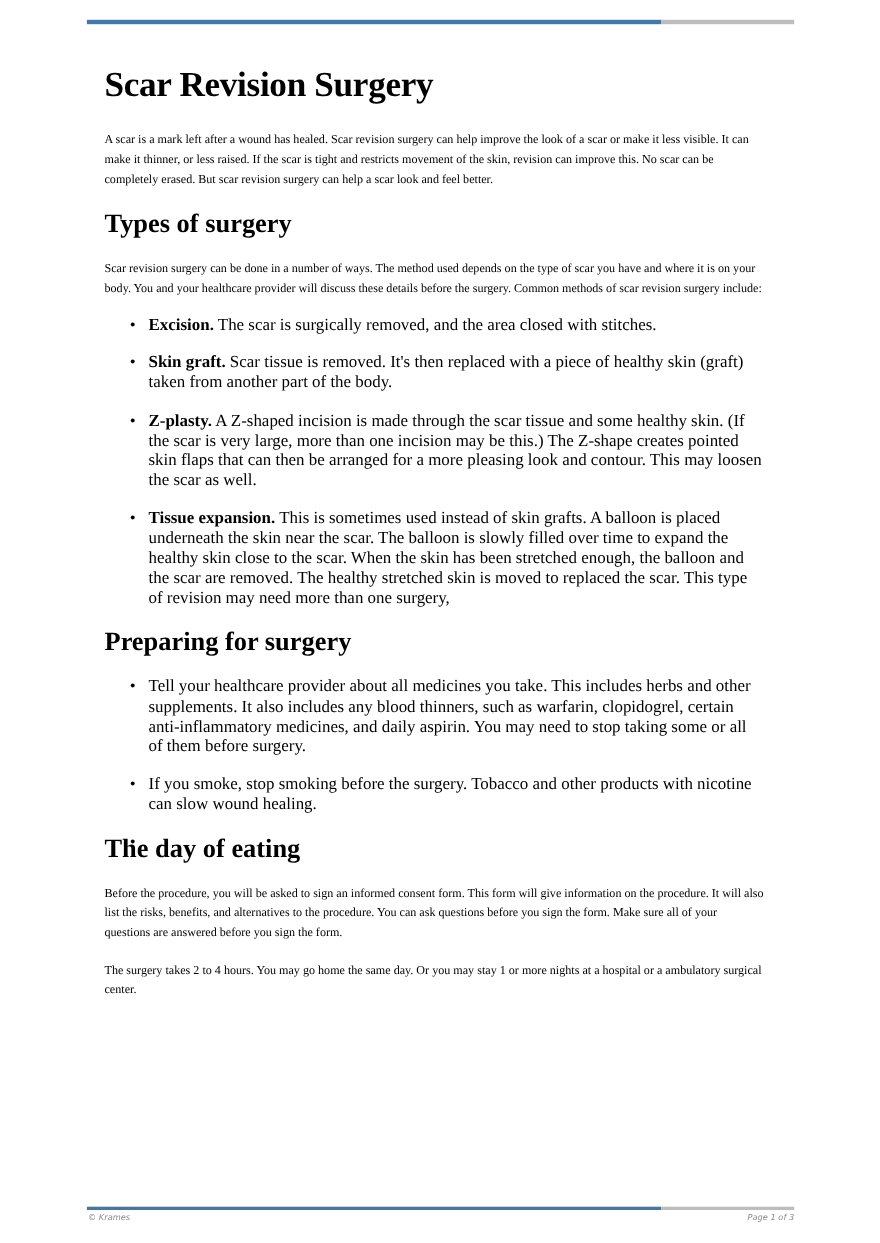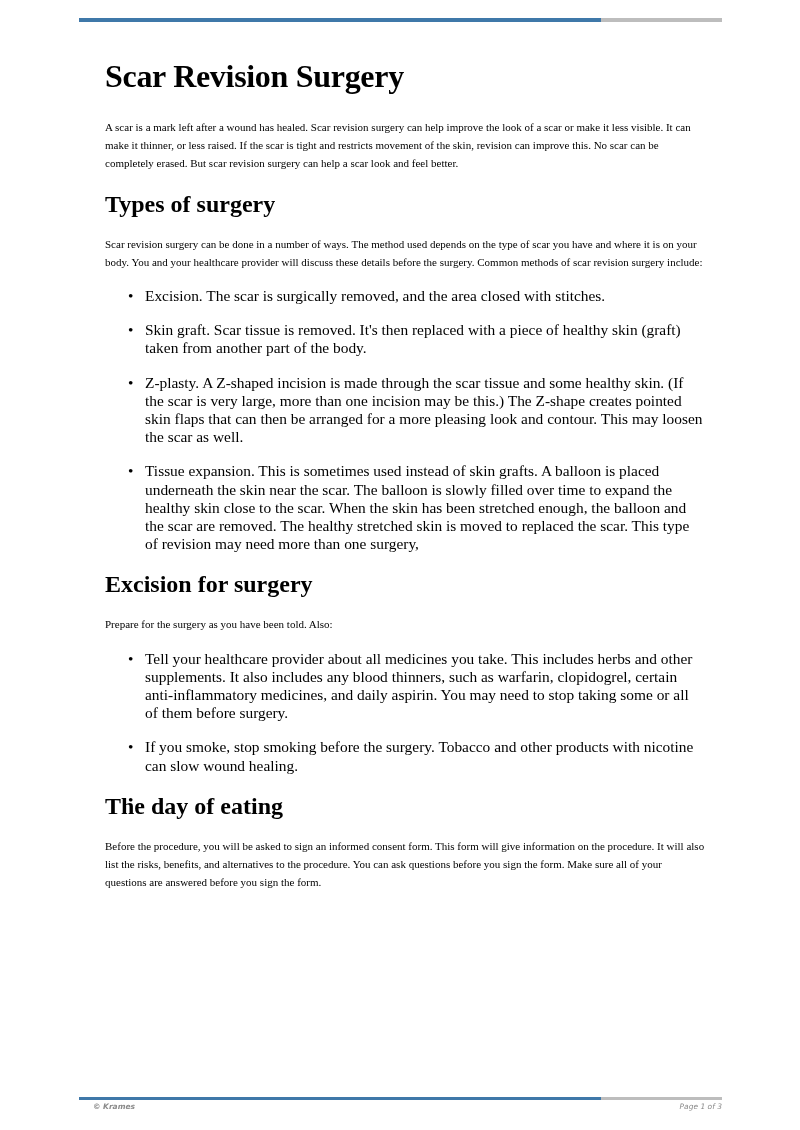--- a/index.html
+++ b/index.html
@@ -3,32 +3,32 @@
 <meta charset="utf-8">
 <style>
   html, body { margin: 0; padding: 0; background: #ffffff; }
   body { width: 800px; height: 1130px; position: relative; overflow: hidden;
          font-family: "Liberation Serif", "DejaVu Serif", serif; color: #000; }
   .bar { position: absolute; left: 79px; width: 643px; height: 4px; display: flex; }
   .bar .blue { background: #3f78a9; width: 522px; height: 100%; }
   .bar .grey { background: #bdbdbd; flex: 1; height: 100%; }
   .topbar { top: 18px; }
   .botbar { top: 1097px; height: 3px; }
-  .content { position: absolute; left: 105px; top: 54px; width: 600px; }
+  .content { position: absolute; left: 95px; top: 54px; width: 600px; }
   h1 { font-size: 32px; font-weight: bold; margin: 0 0 20px 0; line-height: 44px; letter-spacing: -0.3px; }
   h2 { font-size: 24px; font-weight: bold; margin: 16px 0 16px 0; line-height: 30px; }
   p { font-size: 11px; line-height: 18.2px; margin: 0 0 16px 0; }
   ul { margin: 0 0 16px 0; padding-left: 40px; list-style: none; }
   li { font-size: 15.4px; line-height: 18.2px; margin: 0 0 16px 0; position: relative; }
   li:last-child { margin-bottom: 0; }
   li .bullet { position: absolute; left: -17px; top: 0; }
-  li b { font-weight: normal; margin-top: 39px; }
+  li b { font-weight: bold; margin-top: 39px; }
   .footer { position: absolute; top: 1102px; font-family: "DejaVu Sans", sans-serif;
             font-style: italic; font-size: 7.5px; color: #8a8a8a; }
-  .footer.left { left: 93px; font-weight: bold; }
+  .footer.left { left: 80px; }
   .footer.right { right: 78px; }
 </style>
 </head>
 <body>
 
 <div class="bar topbar">
   <div class="blue"></div>
   <div class="grey"></div>
 </div>
 
@@ -38,30 +38,30 @@
 
   <h2>Types of surgery</h2>
   <p>Scar revision surgery can be done in a number of ways. The method used depends on the type of scar you have and where it is on your body. You and your healthcare provider will discuss these details before the surgery. Common methods of scar revision surgery include:</p>
   <ul>
     <li><span class="bullet">•</span><b>Excision.</b><span> The scar is surgically removed, and the area closed with stitches.</span></li>
     <li><span class="bullet">•</span><b>Skin graft.</b><span> Scar tissue is removed. It's then replaced with a piece of healthy skin (graft) taken from another part of the body.</span></li>
     <li><span class="bullet">•</span><b>Z-plasty.</b><span> A Z-shaped incision is made through the scar tissue and some healthy skin. (If the scar is very large, more than one incision may be this.) The Z-shape creates pointed skin flaps that can then be arranged for a more pleasing look and contour. This may loosen the scar as well.</span></li>
     <li><span class="bullet">•</span><b>Tissue expansion.</b><span> This is sometimes used instead of skin grafts. A balloon is placed underneath the skin near the scar. The balloon is slowly filled over time to expand the healthy skin close to the scar. When the skin has been stretched enough, the balloon and the scar are removed. The healthy stretched skin is moved to replaced the scar. This type of revision may need more than one surgery,</span></li>
   </ul>
 
-  <h2>Excision for surgery</h2>
-  <p>Prepare for the surgery as you have been told. Also:</p>
+  <h2>Preparing for surgery</h2>
   <ul>
     <li><span class="bullet">•</span><span>Tell your healthcare provider about all medicines you take. This includes herbs and other supplements. It also includes any blood thinners, such as warfarin, clopidogrel, certain anti-inflammatory medicines, and daily aspirin. You may need to stop taking some or all of them before surgery.</span></li>
     <li><span class="bullet">•</span><span>If you smoke, stop smoking before the surgery. Tobacco and other products with nicotine can slow wound healing.</span></li>
     <li><span class="bullet">•</span></li>
   </ul>
 
   <h2>The day of eating</h2>
   <p>Before the procedure, you will be asked to sign an informed consent form. This form will give information on the procedure. It will also list the risks, benefits, and alternatives to the procedure. You can ask questions before you sign the form. Make sure all of your questions are answered before you sign the form.</p>
+  <p>The surgery takes 2 to 4 hours. You may go home the same day. Or you may stay 1 or more nights at a hospital or a ambulatory surgical center.</p>
 </div>
 
 <div class="bar botbar">
   <div class="blue"></div>
   <div class="grey"></div>
 </div>
 <div class="footer left">© Krames</div>
 <div class="footer right">Page 1 of 3</div>
 
 </body></html>

